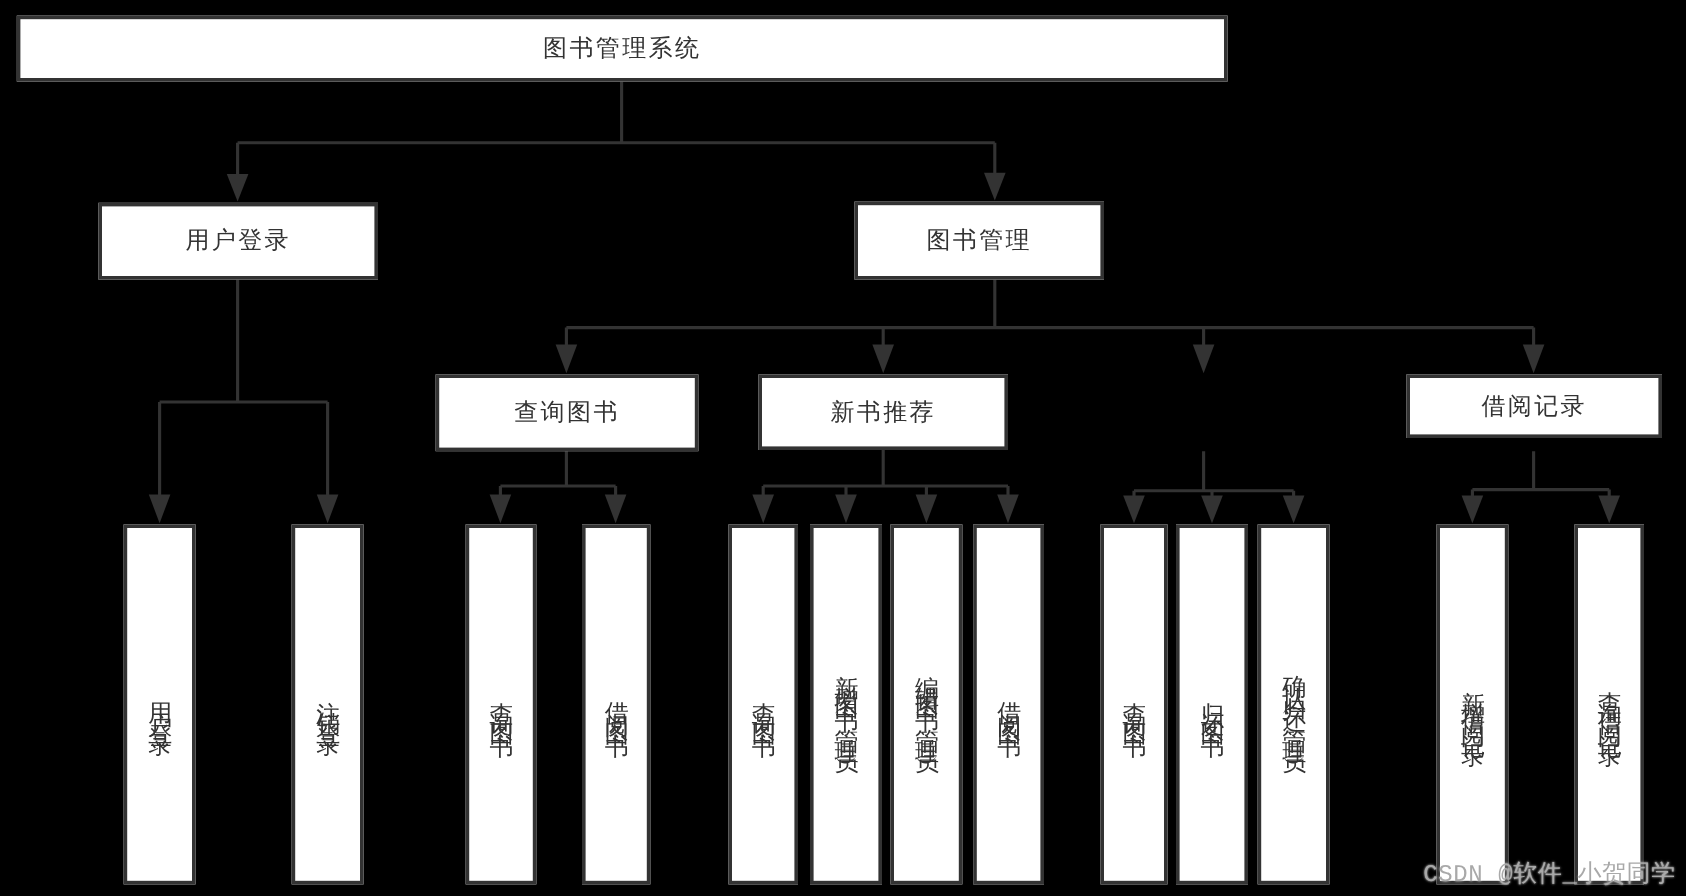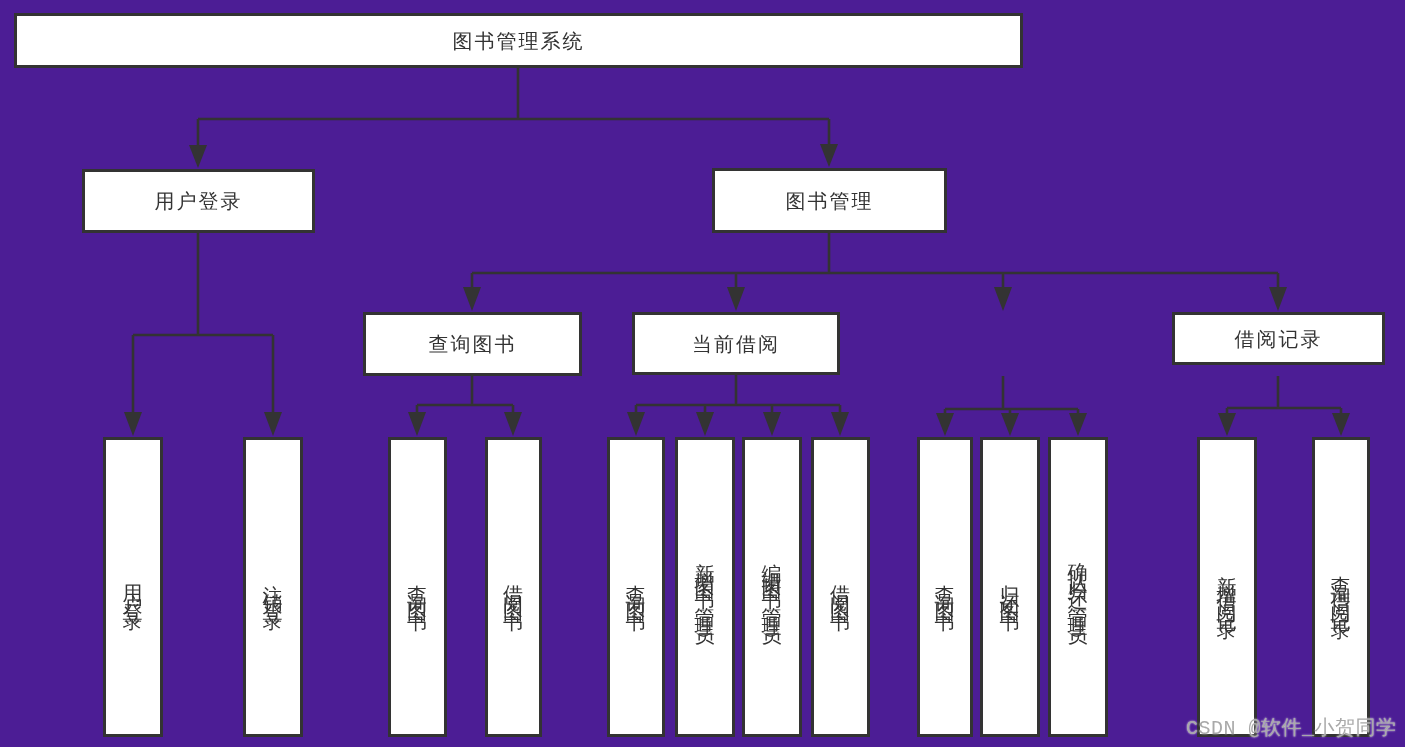--- a/index.html
+++ b/index.html
@@ -1,20 +1,20 @@
 <!DOCTYPE html>
 <html><head>
 <meta charset="utf-8">
 <style>
   html, body { margin: 0; padding: 0; background: #ffffff; }
   .canvas {
     position: relative;
     width: 1405px;
     height: 747px;
-    background: #4c1d95;
+    background: #000000;
     font-family: "Liberation Sans", sans-serif;
     overflow: hidden;
   }
   .connectors {
     position: absolute;
     left: 0; top: 0;
     pointer-events: none;
   }
   .box {
     position: absolute;
@@ -76,24 +76,24 @@
       <polygon points="1001,413 1019,413 1010,436"></polygon>
       <polygon points="1069,413 1087,413 1078,436"></polygon>
       <polygon points="1218,413 1236,413 1227,436"></polygon>
       <polygon points="1332,413 1350,413 1341,436"></polygon>
     </g>
   </svg>
 
   <div class="box h" style="left:14px;top:13px;width:1009px;height:55px">图书管理系统</div>
 
   <div class="box h" style="left:82px;top:169px;width:233px;height:64px">用户登录</div>
-  <div class="box h" style="left:712px;top:168px;width:235px;height:65px">图书管理</div>
+  <div class="box h" style="left:712px;top:168px;width:208px;height:65px">图书管理</div>
 
   <div class="box h" style="left:363px;top:312px;width:219px;height:64px">查询图书</div>
-  <div class="box h" style="left:632px;top:312px;width:208px;height:63px">当前借阅</div>
+  <div class="box h" style="left:632px;top:312px;width:208px;height:63px">新书推荐</div>
   <div class="box h" style="left:1172px;top:312px;width:213px;height:53px">借阅记录</div>
 
   <div class="box v" style="left:103px;top:437px;width:60px;height:300px">用户登录</div>
   <div class="box v" style="left:243px;top:437px;width:60px;height:300px">注销登录</div>
 
   <div class="box v" style="left:388px;top:437px;width:59px;height:300px">查询图书</div>
   <div class="box v" style="left:485px;top:437px;width:57px;height:300px">借阅图书</div>
 
   <div class="box v" style="left:607px;top:437px;width:58px;height:300px">查询图书</div>
   <div class="box v" style="left:675px;top:437px;width:60px;height:300px">新增图书（管理员）</div>

